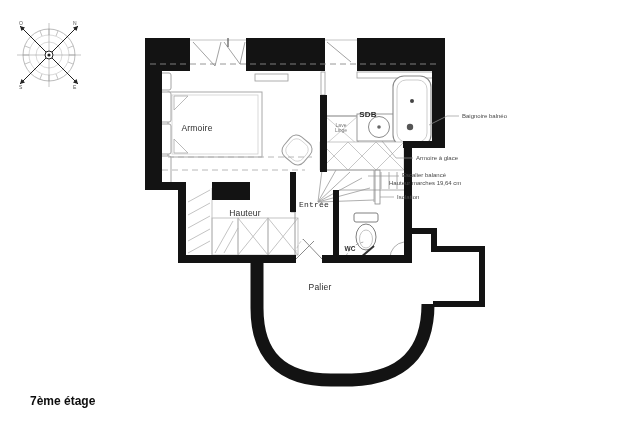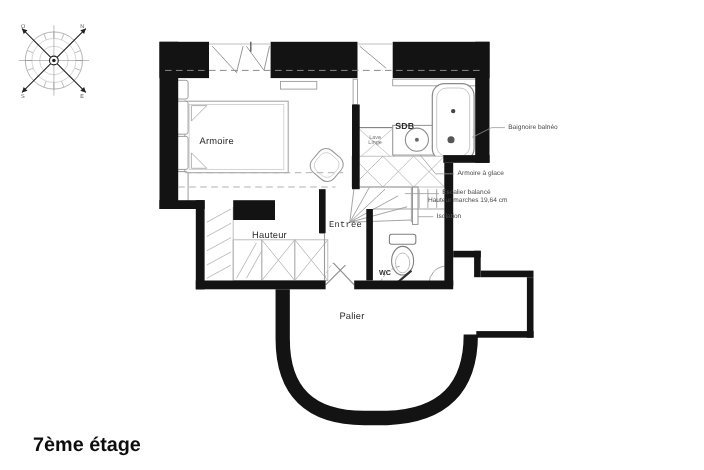--- a/index.html
+++ b/index.html
@@ -5,21 +5,21 @@
   html,body{margin:0;padding:0;background:#fff;}
   #screen{position:relative;width:640px;height:427px;background:#ffffff;overflow:hidden;
           font-family:"Liberation Sans",sans-serif;}
   svg{position:absolute;left:0;top:0;}
   .label{position:absolute;white-space:nowrap;color:#2b2b2b;}
   .room{font-size:8.5px;transform:translateX(-50%);letter-spacing:.2px;}
   .room-bold{font-weight:700;}
   .small-room{font-size:6.5px;font-weight:700;color:#333;}
   .ann{font-size:6px;color:#4a4a4a;}
   .fixture{font-size:5px;line-height:5px;color:#777;text-align:center;transform:translateX(-50%);}
-  .title{font-size:18px;font-weight:700;color:#0d0d0d;}
+  .title{font-size:12px;font-weight:700;color:#0d0d0d;}
   .compass-letter{font-size:5px;fill:#555;font-family:"Liberation Sans",sans-serif;}
 </style>
 </head>
 <body>
 
 <div id="screen">
 
   <svg width="78" height="78" style="left:10px;top:16px;" viewBox="0 0 78 78">
     <g>
       <circle cx="39" cy="39" r="26" fill="none" stroke="#aaaaaa" stroke-width="0.8"></circle>

